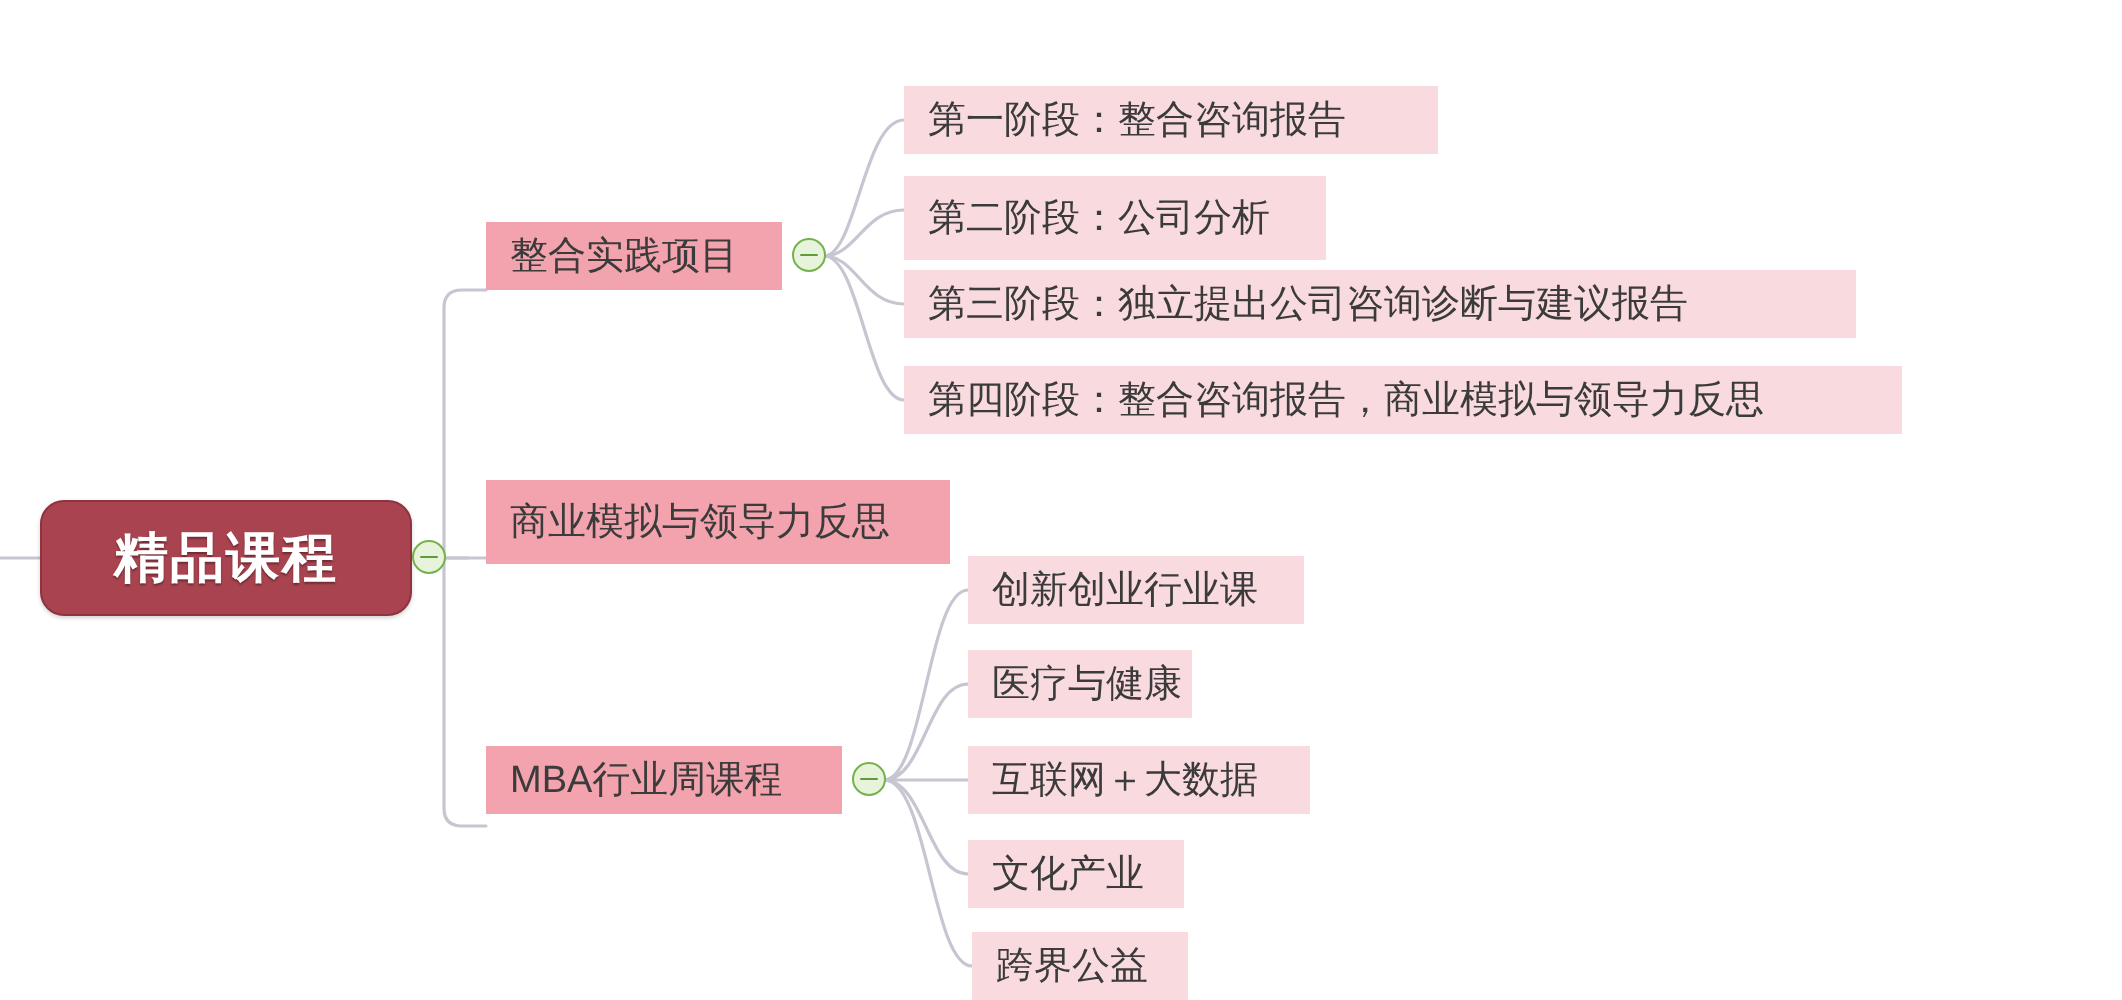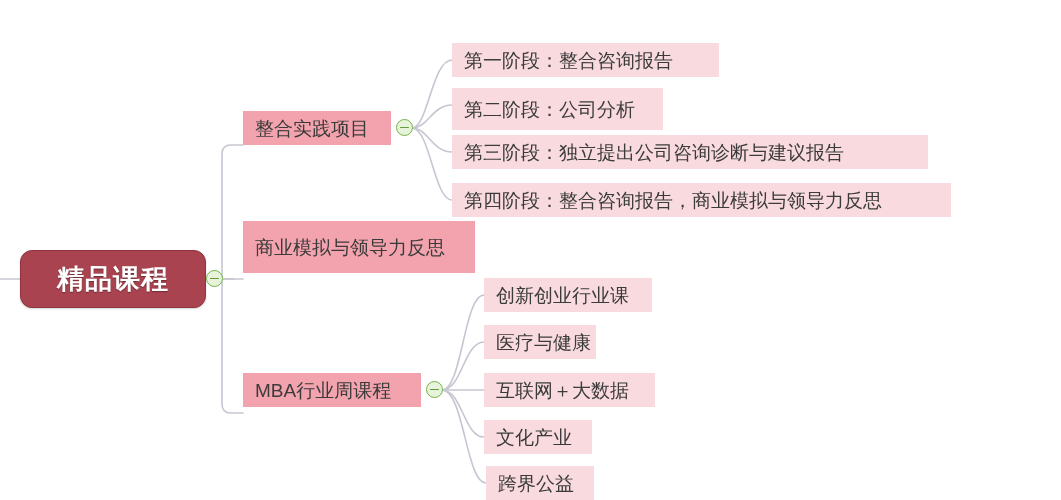--- a/index.html
+++ b/index.html
@@ -135,21 +135,21 @@
   <div class="node root" style="left:20px; top:250px; width:186px; height:58px;">
     <span class="node-label">精品课程</span>
   </div>
   <div class="toggle" style="left:206px; top:270px;"></div>
 
   <div class="node lvl2" style="left:243px; top:111px; width:148px; height:34px;">
     <span class="node-label">整合实践项目</span>
   </div>
   <div class="toggle" style="left:396px; top:119px;"></div>
 
-  <div class="node lvl2" style="left:243px; top:221px; width:232px; height:52px;">
+  <div class="node lvl2" style="left:243px; top:240px; width:232px; height:42px;">
     <span class="node-label">商业模拟与领导力反思</span>
   </div>
 
   <div class="node lvl2" style="left:243px; top:373px; width:178px; height:34px;">
     <span class="node-label">MBA行业周课程</span>
   </div>
   <div class="toggle" style="left:426px; top:381px;"></div>
 
   <div class="node lvl3" style="left:452px; top:43px; width:267px; height:34px;">
     <span class="node-label">第一阶段：整合咨询报告</span>

